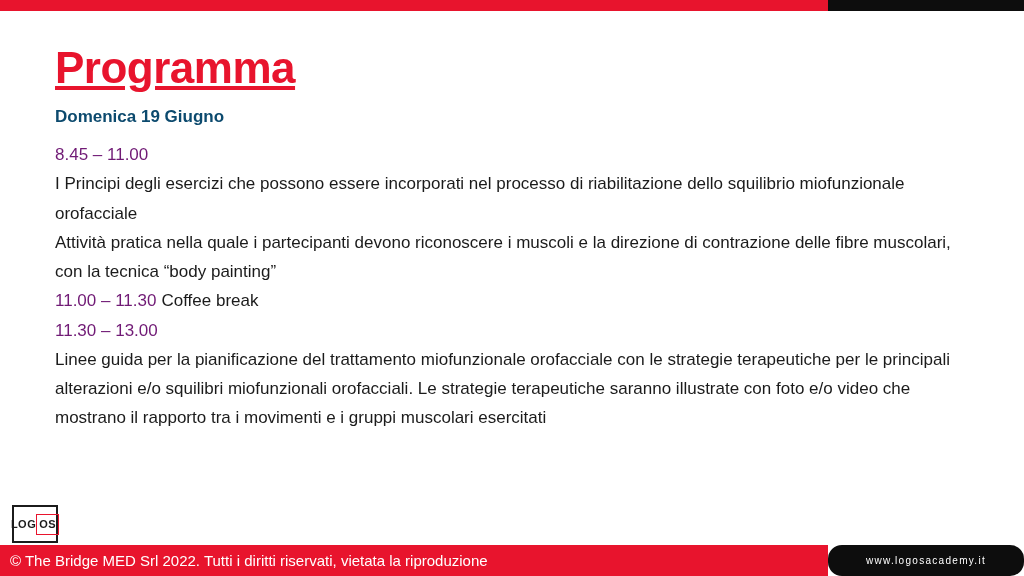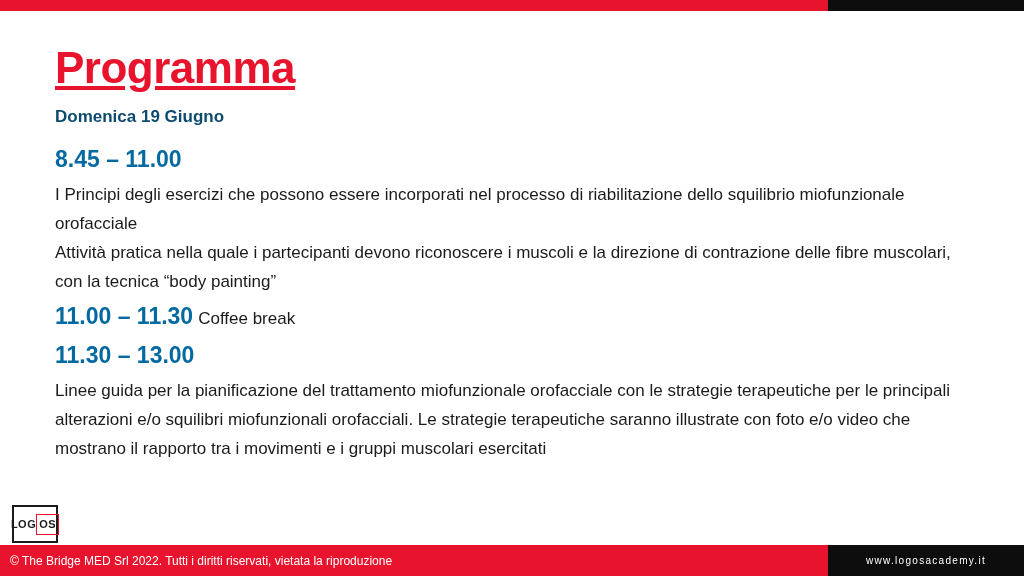--- a/index.html
+++ b/index.html
@@ -56,23 +56,23 @@
   .day-heading {
     font-size: 17px;
     font-weight: bold;
     color: #0c4a6e;
     margin-bottom: 13px;
   }
 
   .block { margin-bottom: 0; }
 
   .time-label {
-    font-size: 23px;
-    font-weight: bold;
-    color: #0369a1;
+    font-size: 17px;
+    font-weight: normal;
+    color: #701a75;
     line-height: 1.72;
   }
 
   .para {
     font-size: 17px;
     color: #1b1b1b;
     line-height: 1.72;
     font-weight: 400;
   }
 
@@ -115,34 +115,35 @@
     position: absolute;
     left: 0; bottom: 0;
     width: 1024px;
     height: 31px;
     display: flex;
   }
   .footer .left {
     width: 828px;
     background: #e8142d;
     color: #ffffff;
-    font-size: 12px;
+    font-size: 15px;
     display: flex;
     align-items: center;
     padding-left: 10px;
   }
   .footer .right {
     flex: 1;
     background: #0d0d0d;
     color: #ffffff;
     font-size: 10px;
     letter-spacing: 1.3px;
     display: flex;
     align-items: center;
     justify-content: center;
+    border-radius: 14px;
   }
 </style>
 </head>
 <body>
 
 <div class="top-bar">
   <div class="red-seg"></div>
   <div class="black-seg"></div>
 </div>
 

